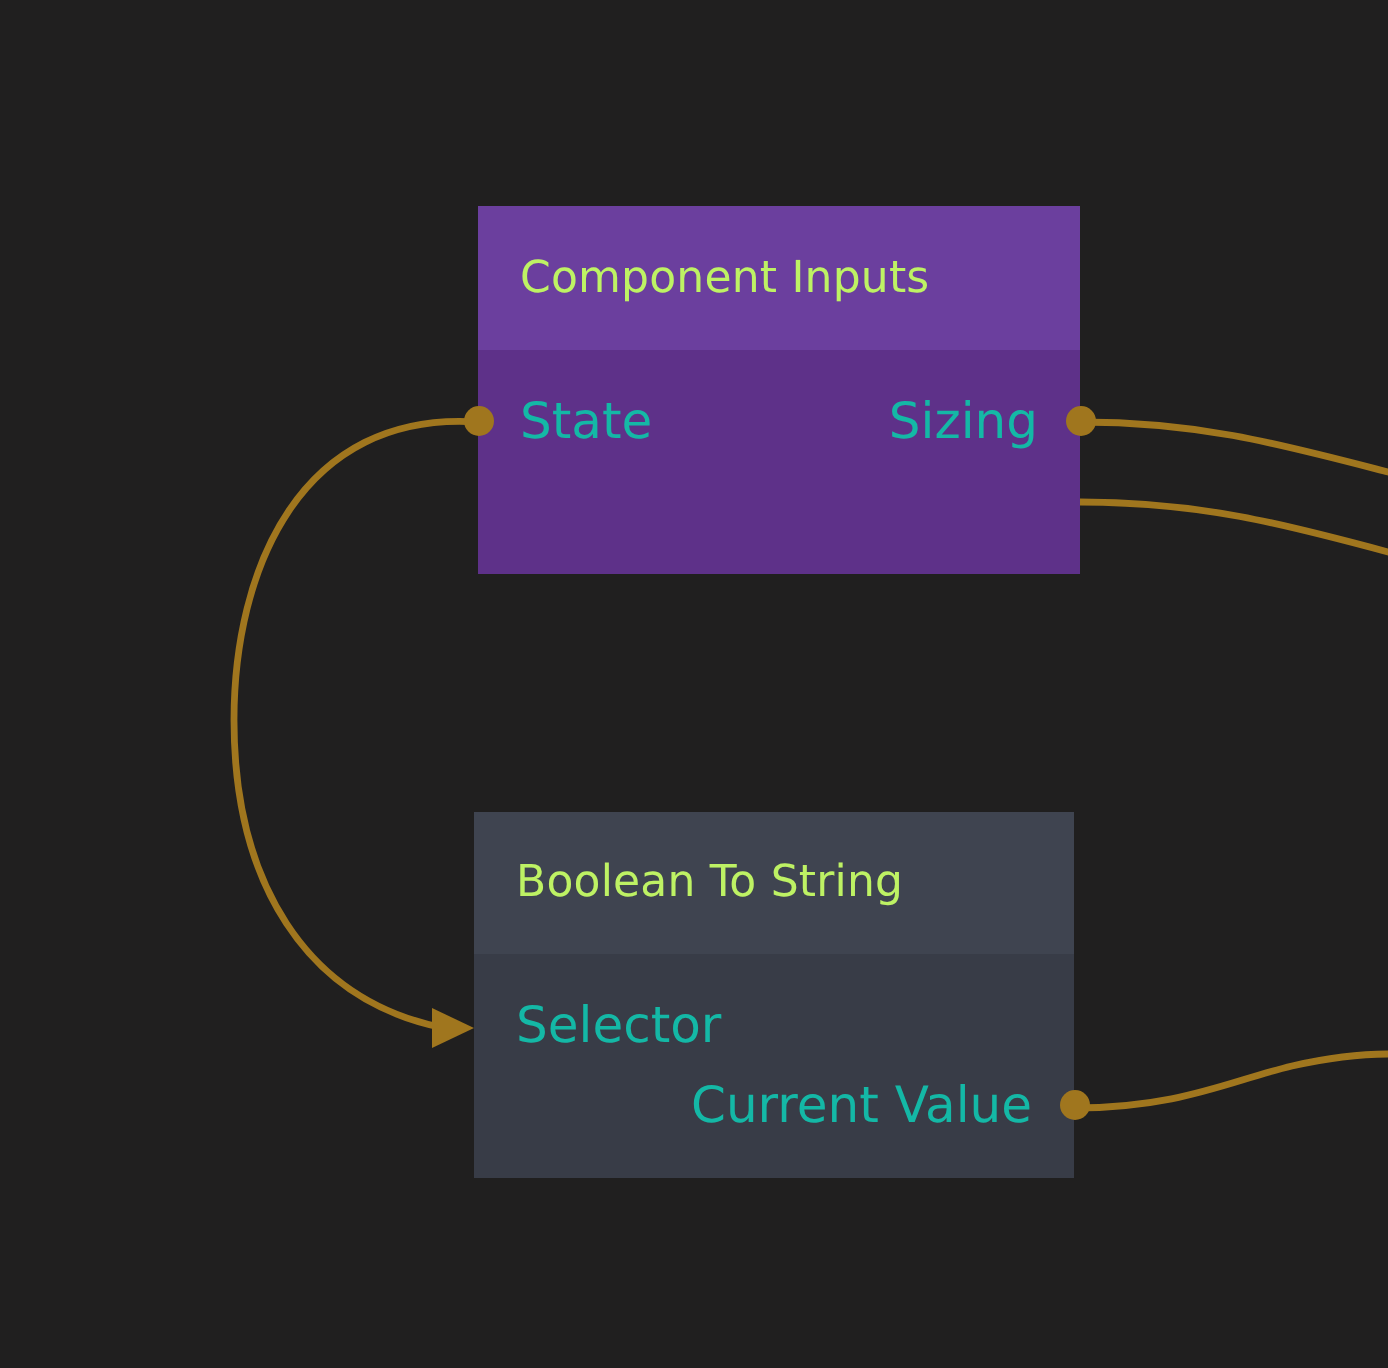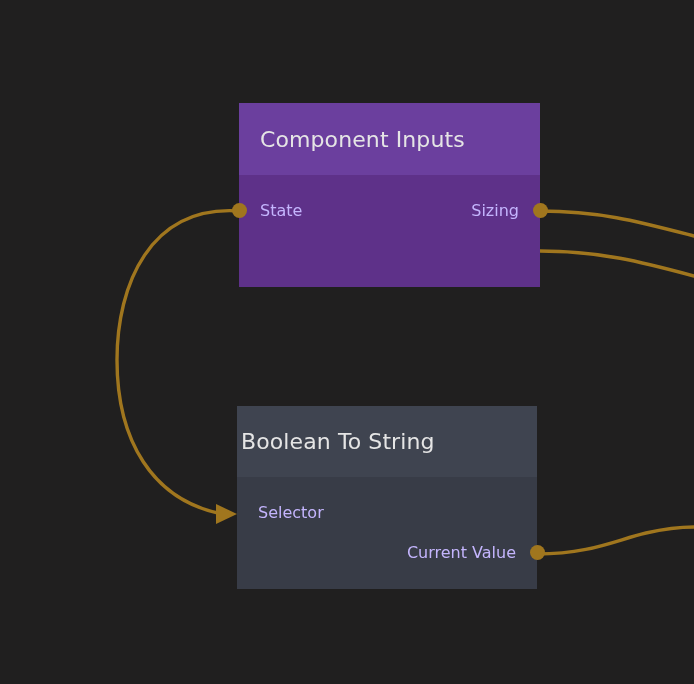--- a/index.html
+++ b/index.html
@@ -31,21 +31,21 @@
   .node {
     position: absolute;
     box-sizing: border-box;
   }
   .node-header {
     display: flex;
     align-items: center;
     box-sizing: border-box;
   }
   .node-title {
-    color: #e5e5e5;
+    color: #bef264;
     font-size: 22px;
     font-weight: 400;
     letter-spacing: 0.1px;
     white-space: nowrap;
   }
   .node-body {
     position: relative;
     box-sizing: border-box;
   }
   .port-row {
@@ -56,22 +56,22 @@
     display: flex;
     align-items: center;
   }
   .port-row.in {
     justify-content: flex-start;
   }
   .port-row.out {
     justify-content: flex-end;
   }
   .port-label {
-    color: #c4b5fd;
-    font-size: 16px;
+    color: #14b8a6;
+    font-size: 25px;
     font-weight: 400;
     white-space: nowrap;
   }
   .port-row.in .port-label { padding-left: 21px; }
   .port-row.out .port-label { padding-right: 21px; }
 
   .port-dot {
     position: absolute;
     width: 15px;
     height: 15px;
@@ -103,21 +103,21 @@
   
   #node-boolean-to-string {
     left: 237px;
     top: 406px;
     width: 300px;
     height: 183px;
   }
   #node-boolean-to-string .node-header {
     height: 71px;
     background: #3f4450;
-    padding-left: 4px;
+    padding-left: 21px;
   }
   #node-boolean-to-string .node-body {
     height: 112px;
     background: #383c47;
   }
 </style>
 </head>
 <body>
 
 <div id="canvas">

